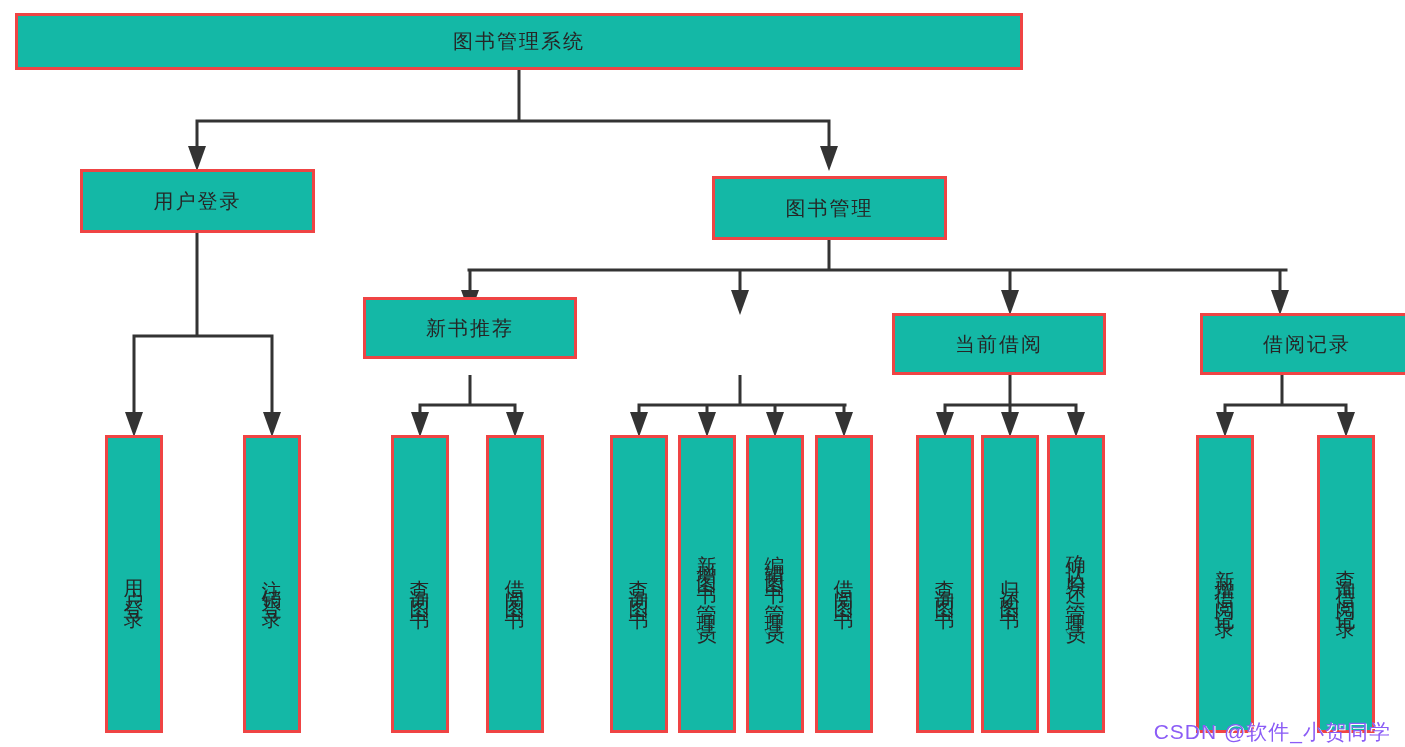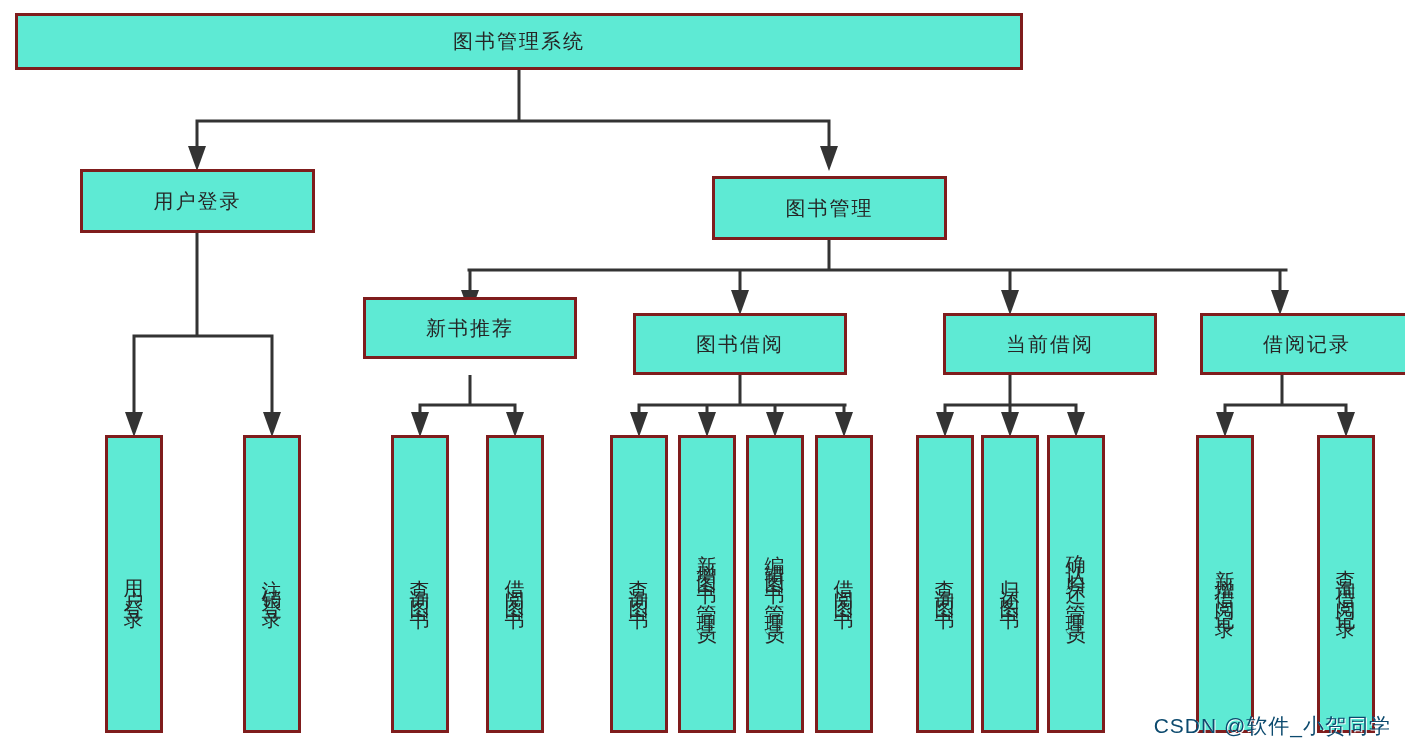--- a/index.html
+++ b/index.html
@@ -13,22 +13,22 @@
   }
   svg.wires {
     position: absolute;
     left: 0; top: 0;
     width: 1405px; height: 747px;
     z-index: 0;
   }
   .node {
     position: absolute;
     box-sizing: border-box;
-    border: 3px solid #7f1d1d;
-    background: #5eead4;
+    border: 3px solid #ef4444;
+    background: #14b8a6;
     display: flex;
     align-items: center;
     justify-content: center;
     color: #262626;
     z-index: 1;
   }
   .h-node {
     font-size: 20px;
     letter-spacing: 2px;
     white-space: nowrap;
@@ -36,23 +36,23 @@
   .leaf {
     writing-mode: vertical-rl;
     text-orientation: mixed;
     font-size: 20px;
     letter-spacing: 10px;
     line-height: 1;
   }
   .watermark {
     position: absolute;
     right: 14px;
-    bottom: 7px;
+    bottom: 1px;
     font-size: 21px;
-    color: #0c4a6e;
+    color: #8b5cf6;
     letter-spacing: 1px;
     text-shadow: 1px 1px 0 #ffffff;
     z-index: 3;
     white-space: nowrap;
     margin-left: 35px;
   }
 </style>
 </head>
 <body>
 
@@ -80,22 +80,21 @@
       <polygon points="1216,412 1234,412 1225,437" fill="#333333"></polygon>
       <polygon points="1337,412 1355,412 1346,437" fill="#333333"></polygon>
     </svg>
 
   <div class="node h-node" style="left:15px; top:13px; width:1008px; height:57px;">图书管理系统</div>
 
   <div class="node h-node" style="left:80px; top:169px; width:235px; height:64px;">用户登录</div>
   <div class="node h-node" style="left:712px; top:176px; width:235px; height:64px;">图书管理</div>
 
   <div class="node h-node" style="left:363px; top:297px; width:214px; height:62px;">新书推荐</div>
-  <div class="node h-node" style="left:633px; top:313px; width:214px; height:62px;">图书借阅</div>
-  <div class="node h-node" style="left:943px; top:313px; width:214px; height:62px;">当前借阅</div>
+  <div class="node h-node" style="left:892px; top:313px; width:214px; height:62px;">当前借阅</div>
   <div class="node h-node" style="left:1173px; top:313px; width:214px; height:62px;margin-left:27px;">借阅记录</div>
 
   <div class="node leaf" style="left:105px; top:435px; width:58px; height:298px;">用户登录</div>
   <div class="node leaf" style="left:243px; top:435px; width:58px; height:298px;">注销登录</div>
   <div class="node leaf" style="left:391px; top:435px; width:58px; height:298px;">查询图书</div>
   <div class="node leaf" style="left:486px; top:435px; width:58px; height:298px;">借阅图书</div>
   <div class="node leaf" style="left:610px; top:435px; width:58px; height:298px;">查询图书</div>
   <div class="node leaf" style="left:678px; top:435px; width:58px; height:298px;">新增图书（管理员）</div>
   <div class="node leaf" style="left:746px; top:435px; width:58px; height:298px;">编辑图书（管理员）</div>
   <div class="node leaf" style="left:815px; top:435px; width:58px; height:298px;">借阅图书</div>

